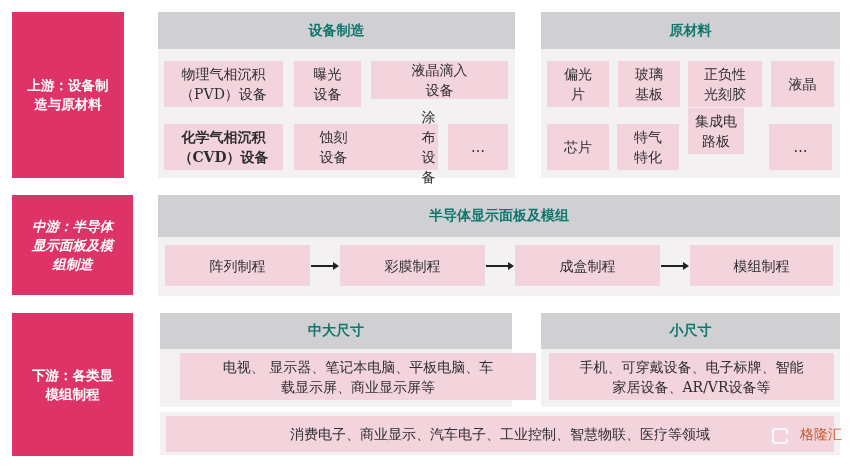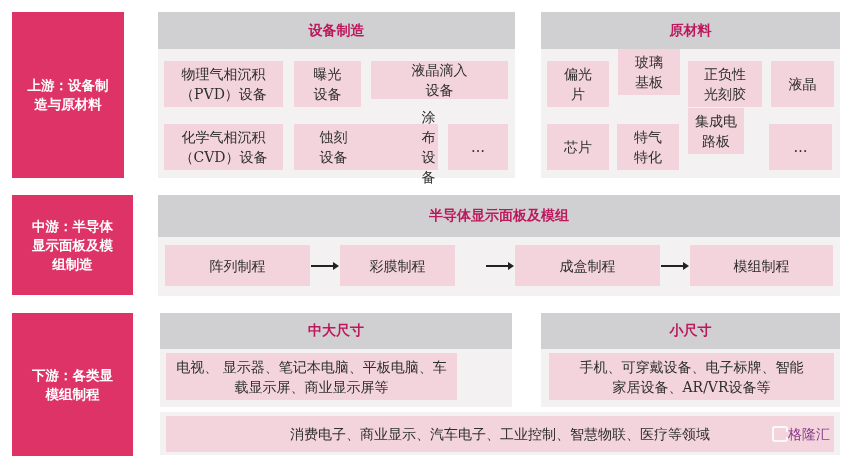--- a/index.html
+++ b/index.html
@@ -4,89 +4,89 @@
 <style>
   html, body { margin:0; padding:0; }
   body { width:862px; height:475px; background:#ffffff; position:relative; overflow:hidden;
          font-family:"DejaVu Serif","Liberation Serif",serif; color:#2b2b2b; }
   .abs { position:absolute; box-sizing:border-box; }
   .stage { background:#dd3366; color:#ffffff; display:flex; align-items:center; justify-content:center;
            text-align:center; font-family:"DejaVu Sans","Liberation Sans",sans-serif; font-size:13.5px;
            line-height:19px; padding:0 6px; white-space:pre-line; font-weight:bold; }
   .panel { background:#f3f1f2; }
   .hdr { background:#d0d0d2; display:flex; align-items:center; justify-content:center;
-         font-weight:bold; font-size:14px; color:#be185d; }
+         font-weight:bold; font-size:14px; color:#0f766e; }
   .cell { background:#f3d4dc; display:flex; align-items:center; justify-content:center; text-align:center;
           font-size:14px; line-height:20px; white-space:pre-line; color:#2e2e2e; }
   .arrow { height:2px; background:#222; }
   .arrow::after { content:""; position:absolute; right:-2px; top:-3px; border-left:6px solid #222;
                   border-top:4px solid transparent; border-bottom:4px solid transparent; }
-  .wm { color:#701a75; opacity:0.85; font-family:"DejaVu Sans","Liberation Sans",sans-serif; font-size:14px;
-        display:flex; align-items:flex-start; gap:0; }
+  .wm { color:#c2410c; opacity:0.85; font-family:"DejaVu Sans","Liberation Sans",sans-serif; font-size:14px;
+        display:flex; align-items:flex-end; gap:12px; }
   .wm-g { width:16px; height:16px; border:2px solid #ffffff; border-radius:3px; box-sizing:border-box; position:relative; }
   .wm-g::after { content:""; position:absolute; right:-2px; bottom:3px; width:7px; height:5px; background:#f3d4dc; }
 </style>
 </head>
 <body>
 
 <div class="abs stage" style="left:12px;top:12px;width:112px;height:166px;">上游：设备制
 造与原材料</div>
 
 <div class="abs panel" style="left:158px;top:12px;width:357px;height:166px;"></div>
 <div class="abs hdr" style="left:158px;top:12px;width:357px;height:37px;">设备制造</div>
 <div class="abs cell" style="left:164px;top:61px;width:119px;height:46px;">物理气相沉积
 （PVD）设备</div>
 <div class="abs cell" style="left:294px;top:61px;width:67px;height:46px;">曝光
 设备</div>
 <div class="abs cell" style="left:371px;top:61px;width:137px;height:38px;">液晶滴入
 设备</div>
-<div class="abs cell" style="left:164px;top:124px;width:119px;height:46px;">化学气相沉积
+<div class="abs cell" style="left:164px;top:124px;width:119px;height:46px;font-weight:bold;">化学气相沉积
 （CVD）设备</div>
 <div class="abs cell" style="left:294px;top:124px;width:79px;height:46px;">蚀刻
 设备</div>
 <div class="abs cell" style="left:371px;top:124px;width:67px;height:46px;padding-left:48px;">涂布
 设备</div>
 <div class="abs cell" style="left:448px;top:124px;width:60px;height:46px;">…</div>
 
 <div class="abs panel" style="left:541px;top:12px;width:299px;height:166px;"></div>
 <div class="abs hdr" style="left:541px;top:12px;width:299px;height:37px;">原材料</div>
 <div class="abs cell" style="left:547px;top:61px;width:62px;height:46px;">偏光
 片</div>
-<div class="abs cell" style="left:618px;top:49px;width:62px;height:46px;">玻璃
+<div class="abs cell" style="left:618px;top:61px;width:62px;height:46px;">玻璃
 基板</div>
 <div class="abs cell" style="left:688px;top:61px;width:74px;height:46px;">正负性
 光刻胶</div>
 <div class="abs cell" style="left:771px;top:61px;width:63px;height:46px;">液晶</div>
 <div class="abs cell" style="left:547px;top:124px;width:62px;height:46px;">芯片</div>
 <div class="abs cell" style="left:617px;top:124px;width:62px;height:46px;">特气
 特化</div>
 <div class="abs cell" style="left:688px;top:108px;width:56px;height:46px;">集成电
 路板</div>
 <div class="abs cell" style="left:769px;top:124px;width:63px;height:46px;">…</div>
 
-<div class="abs stage" style="left:12px;top:195px;width:121px;height:100px;">中游：半导体
+<div class="abs stage" style="left:12px;top:195px;width:121px;height:100px;font-style:italic;">中游：半导体
 显示面板及模
 组制造</div>
 
 <div class="abs panel" style="left:158px;top:195px;width:682px;height:101px;"></div>
 <div class="abs hdr" style="left:158px;top:195px;width:682px;height:42px;">半导体显示面板及模组</div>
 <div class="abs cell" style="left:165px;top:245px;width:145px;height:41px;">阵列制程</div>
 <div class="abs arrow" style="left:311px;top:265px;width:26px;"></div>
-<div class="abs cell" style="left:340px;top:245px;width:115px;height:41px;">彩膜制程</div>
+<div class="abs cell" style="left:340px;top:245px;width:145px;height:41px;">彩膜制程</div>
 <div class="abs arrow" style="left:486px;top:265px;width:26px;"></div>
 <div class="abs cell" style="left:515px;top:245px;width:145px;height:41px;">成盒制程</div>
 <div class="abs arrow" style="left:661px;top:265px;width:26px;"></div>
 <div class="abs cell" style="left:690px;top:245px;width:143px;height:41px;">模组制程</div>
 
 <div class="abs stage" style="left:12px;top:313px;width:121px;height:143px;">下游：各类显
 模组制程</div>
 
 <div class="abs panel" style="left:160px;top:313px;width:352px;height:94px;"></div>
 <div class="abs hdr" style="left:160px;top:313px;width:352px;height:36px;">中大尺寸</div>
-<div class="abs cell" style="left:166px;top:353px;width:291px;height:47px;">电视、 显示器、笔记本电脑、平板电脑、车
+<div class="abs cell" style="left:180px;top:353px;width:356px;height:47px;">电视、 显示器、笔记本电脑、平板电脑、车
 载显示屏、商业显示屏等</div>
 
 <div class="abs panel" style="left:541px;top:313px;width:299px;height:94px;"></div>
 <div class="abs hdr" style="left:541px;top:313px;width:299px;height:36px;">小尺寸</div>
 <div class="abs cell" style="left:549px;top:353px;width:285px;height:47px;">手机、可穿戴设备、电子标牌、智能
 家居设备、AR/VR设备等</div>
 
 <div class="abs panel" style="left:160px;top:412px;width:680px;height:43px;"></div>
 <div class="abs cell" style="left:166px;top:416px;width:668px;height:36px;">消费电子、商业显示、汽车电子、工业控制、智慧物联、医疗等领域</div>
 

